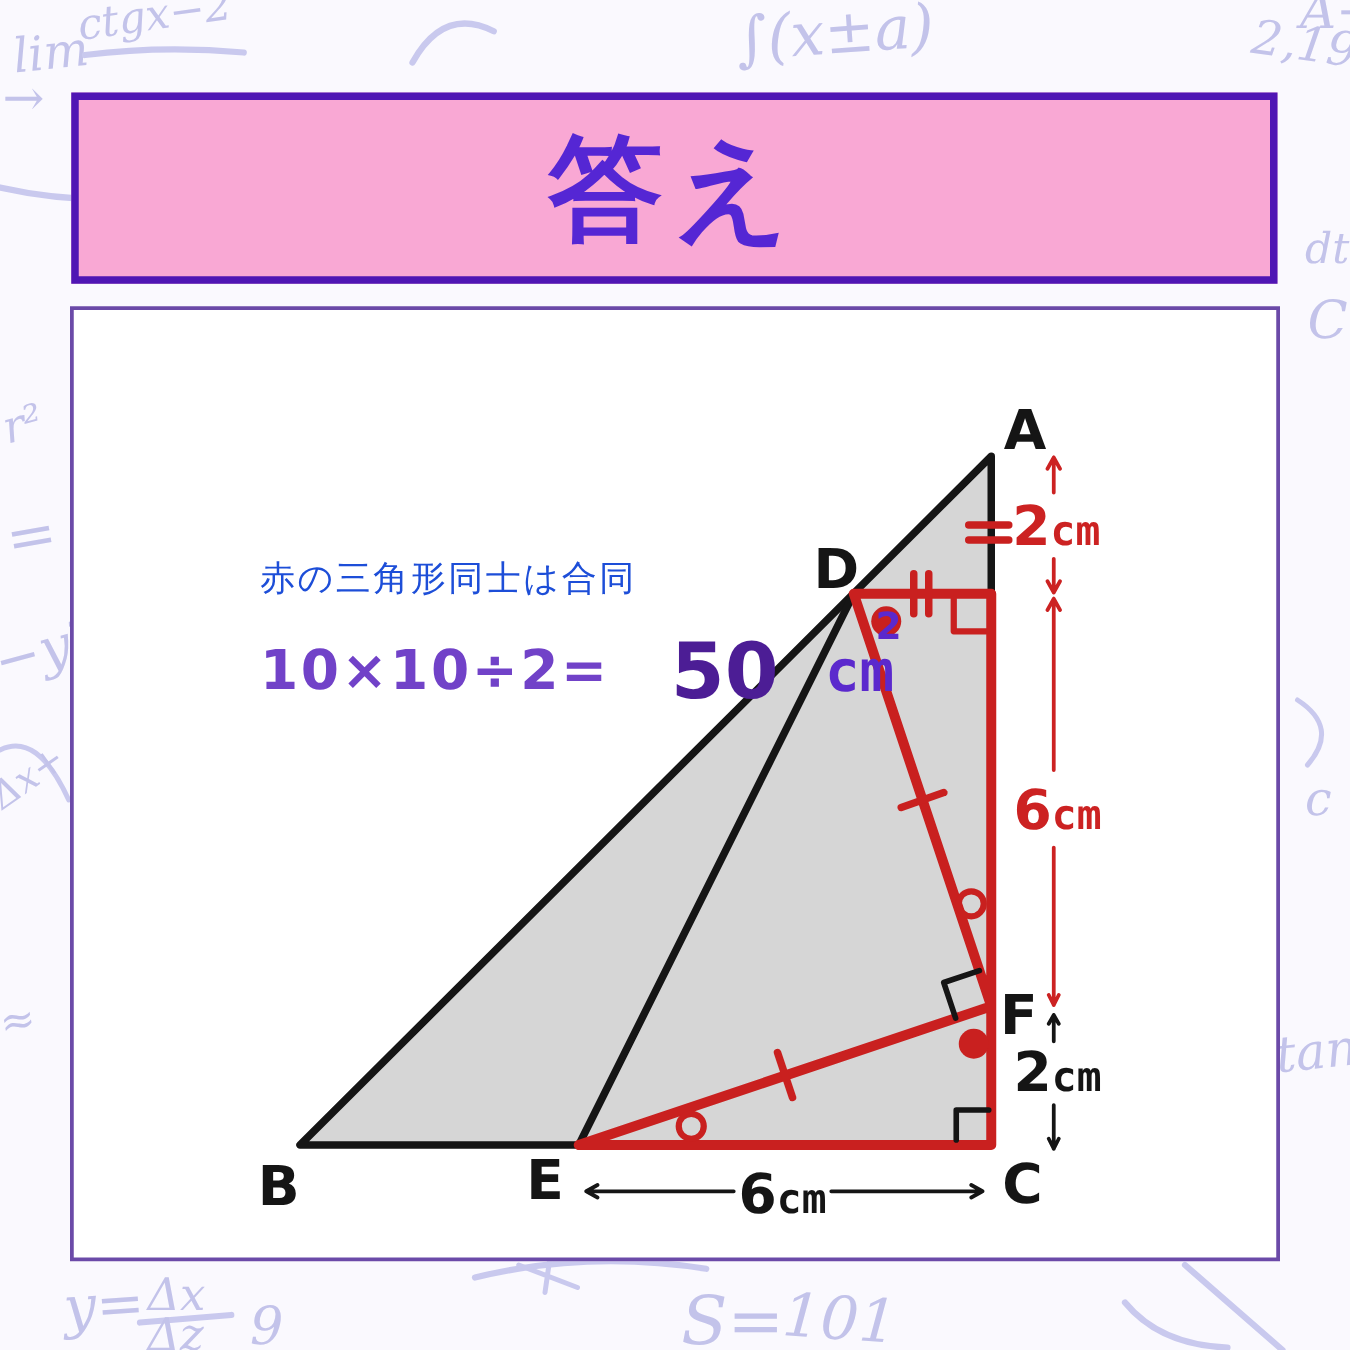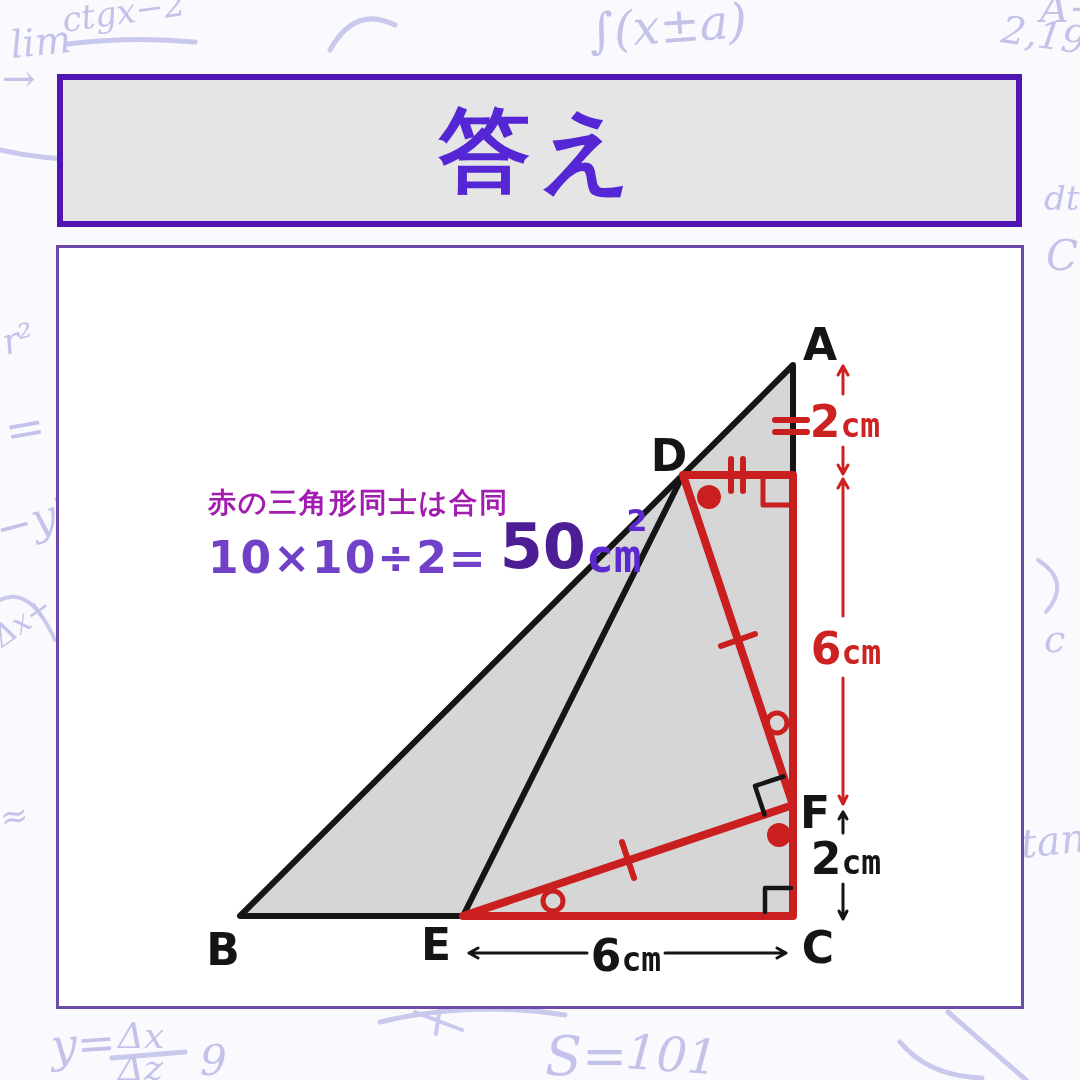--- a/index.html
+++ b/index.html
@@ -4,40 +4,40 @@
 <style>
   html,body{margin:0;padding:0;}
   .page{position:relative;width:1080px;height:1080px;overflow:hidden;
         background:#faf9fe;font-family:"DejaVu Sans",sans-serif;}
   svg{display:block;}
   .bg-svg{position:absolute;left:0;top:0;}
   .scrib{font-family:"DejaVu Serif",serif;font-style:italic;fill:#c3c3ea;}
   .scrib-path{stroke:#c9c9ee;fill:none;stroke-linecap:round;}
 
   .header-box{position:absolute;left:57px;top:74px;width:965px;height:153px;
-      box-sizing:border-box;background:#e5e5e5;border:6px solid #4f16b4;
+      box-sizing:border-box;background:#f9a8d4;border:6px solid #4f16b4;
       display:flex;align-items:center;justify-content:center;}
   .header-title{font-size:92px;font-weight:bold;color:#5526d4;letter-spacing:8px;}
 
   .panel{position:absolute;left:56px;top:245px;width:968px;height:764px;
       box-sizing:border-box;background:#ffffff;border:3px solid #6b4aa8;}
   .panel svg{position:absolute;left:0;top:0;}
 
   .lbl{position:absolute;transform:translate(-50%,-50%);font-weight:bold;
        color:#151515;font-size:44px;line-height:1;white-space:nowrap;}
   .dim{position:absolute;transform:translate(-50%,-50%);line-height:1;white-space:nowrap;}
   .dim .num{font-weight:bold;font-size:44px;}
   .dim .unit{font-weight:bold;font-size:33px;font-family:"DejaVu Sans Mono",monospace;}
   .dim.red{color:#cc2222;}
   .dim.blk{color:#151515;}
 
-  .note{position:absolute;left:149px;top:196px;font-size:28px;font-weight:bold;
-        color:#a21caf;letter-spacing:2px;white-space:nowrap;margin-top:40px;}
-  .formula{position:absolute;left:149px;top:262px;display:flex;align-items:flex-end;
-           white-space:nowrap;}
+  .note{position:absolute;left:149px;top:196px;font-size:28px;font-weight:normal;
+        color:#1d4ed8;letter-spacing:2px;white-space:nowrap;}
+  .formula{position:absolute;left:149px;top:252px;display:flex;align-items:center;
+           white-space:nowrap;gap:37px;}
   .formula .expr{font-size:44px;font-weight:bold;color:#7142c8;letter-spacing:2px;}
   .formula .res{font-size:62px;font-weight:bold;color:#4c1d95;margin-left:12px;}
   .formula .unit-wrap{position:relative;display:inline-block;}
   .formula .unit{font-size:46px;font-weight:bold;color:#5b29cd;
                  font-family:"DejaVu Sans Mono",monospace;}
   .formula .exp{position:absolute;top:-26px;right:-6px;font-size:30px;
                 font-weight:bold;color:#5b29cd;}
 </style>
 </head>
 <body>

